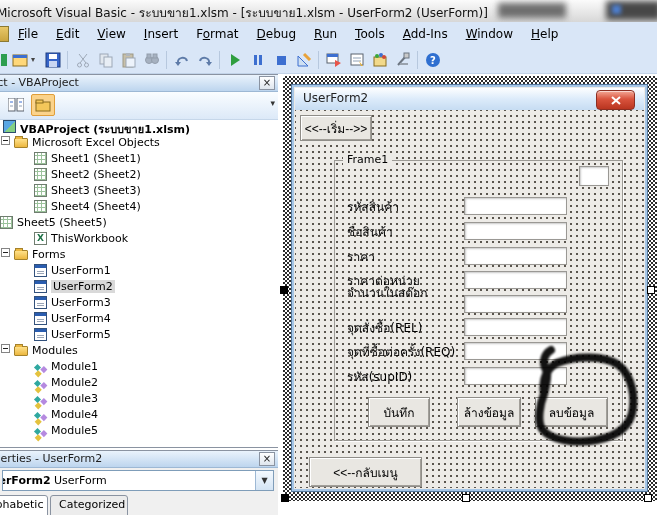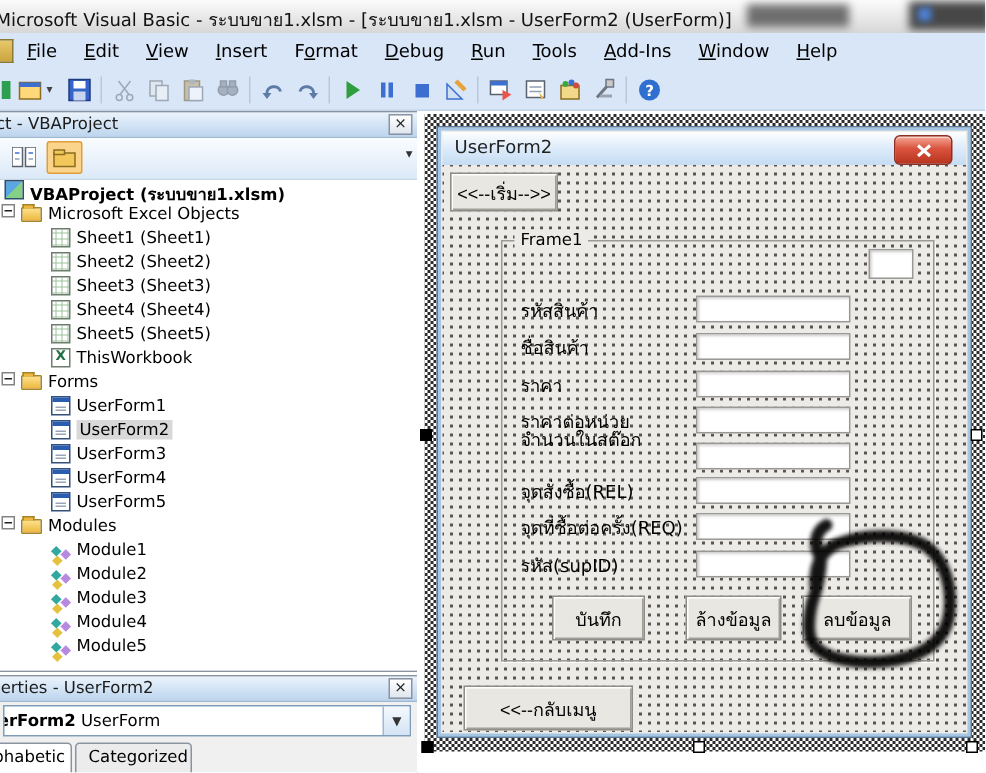--- a/index.html
+++ b/index.html
@@ -301,21 +301,21 @@
           <span class="lbl">Sheet2 (Sheet2)</span>
         </div>
       <div class="trow" style="padding-left:34px">
           <span class="ic ic-sheet"></span>
           <span class="lbl">Sheet3 (Sheet3)</span>
         </div>
       <div class="trow" style="padding-left:34px">
           <span class="ic ic-sheet"></span>
           <span class="lbl">Sheet4 (Sheet4)</span>
         </div>
-      <div class="trow" style="padding-left:34px">
+      <div class="trow" style="">
           <span class="ic ic-sheet"></span>
           <span class="lbl">Sheet5 (Sheet5)</span>
         </div>
       <div class="trow" style="padding-left:34px">
           <span class="ic ic-wb"></span>
           <span class="lbl">ThisWorkbook</span>
         </div>
       <div class="trow">
           <span class="exp"></span>
           <span class="ic ic-folder" style="margin-left:4px"></span>

